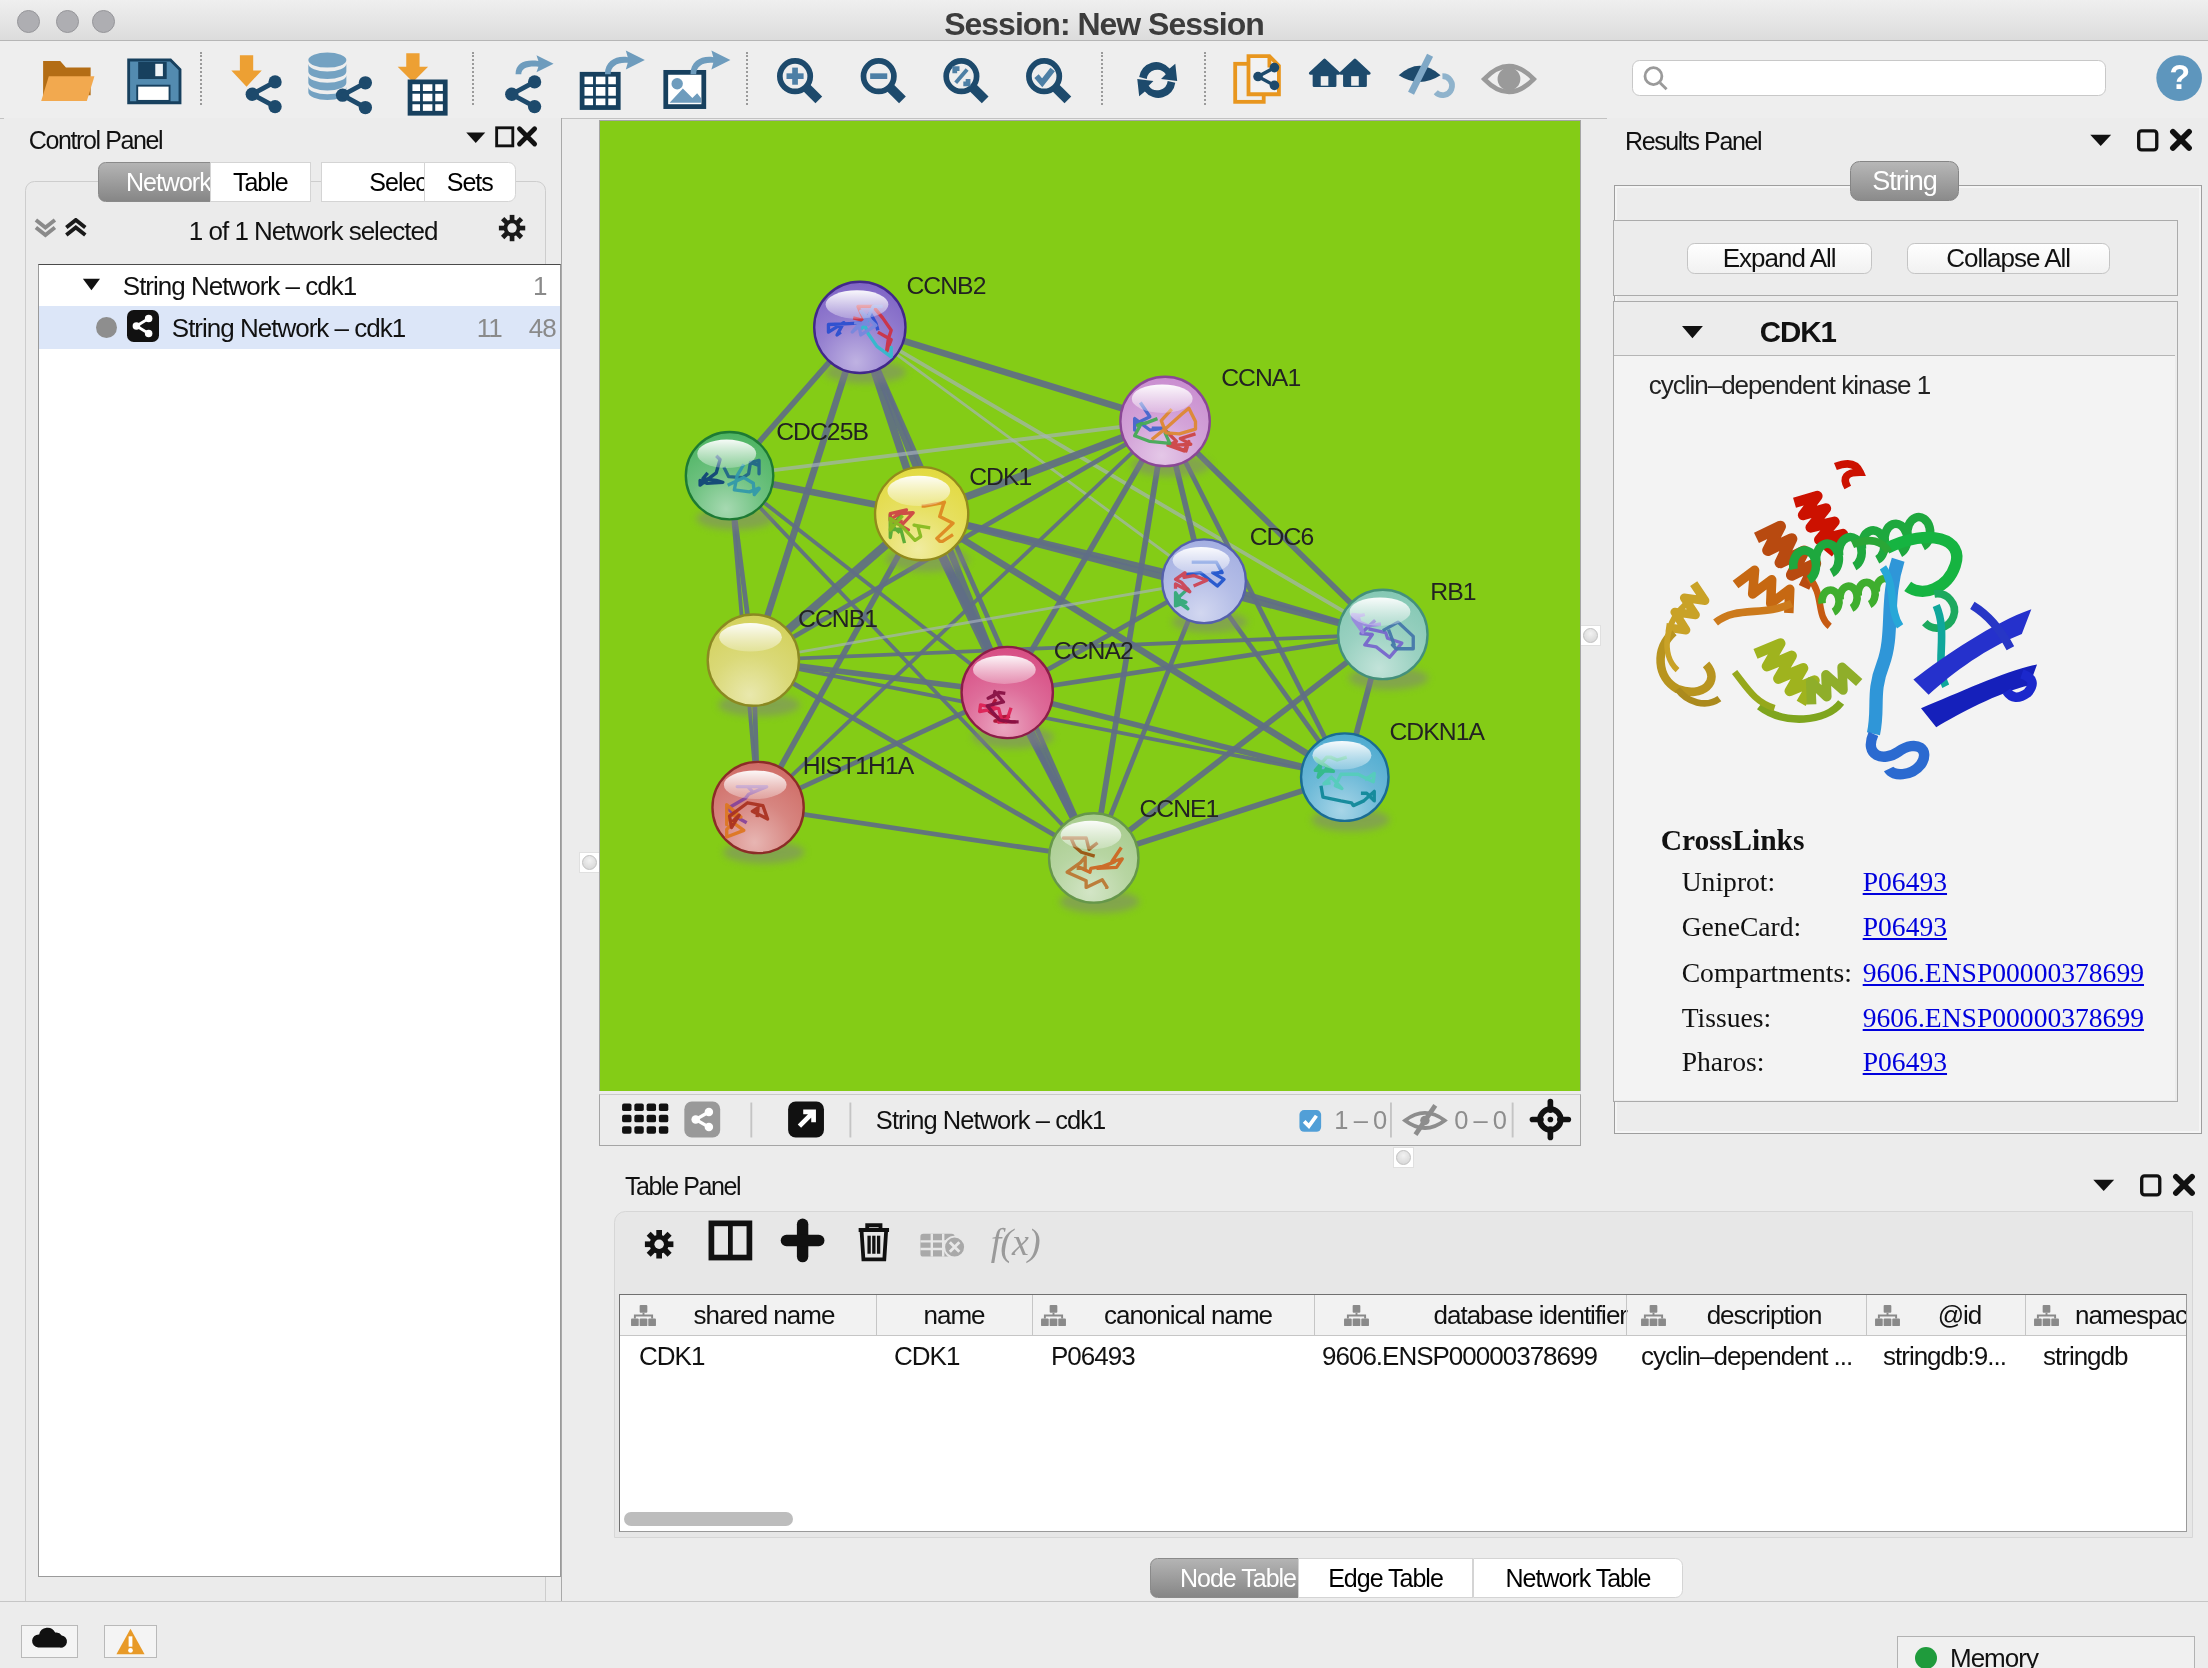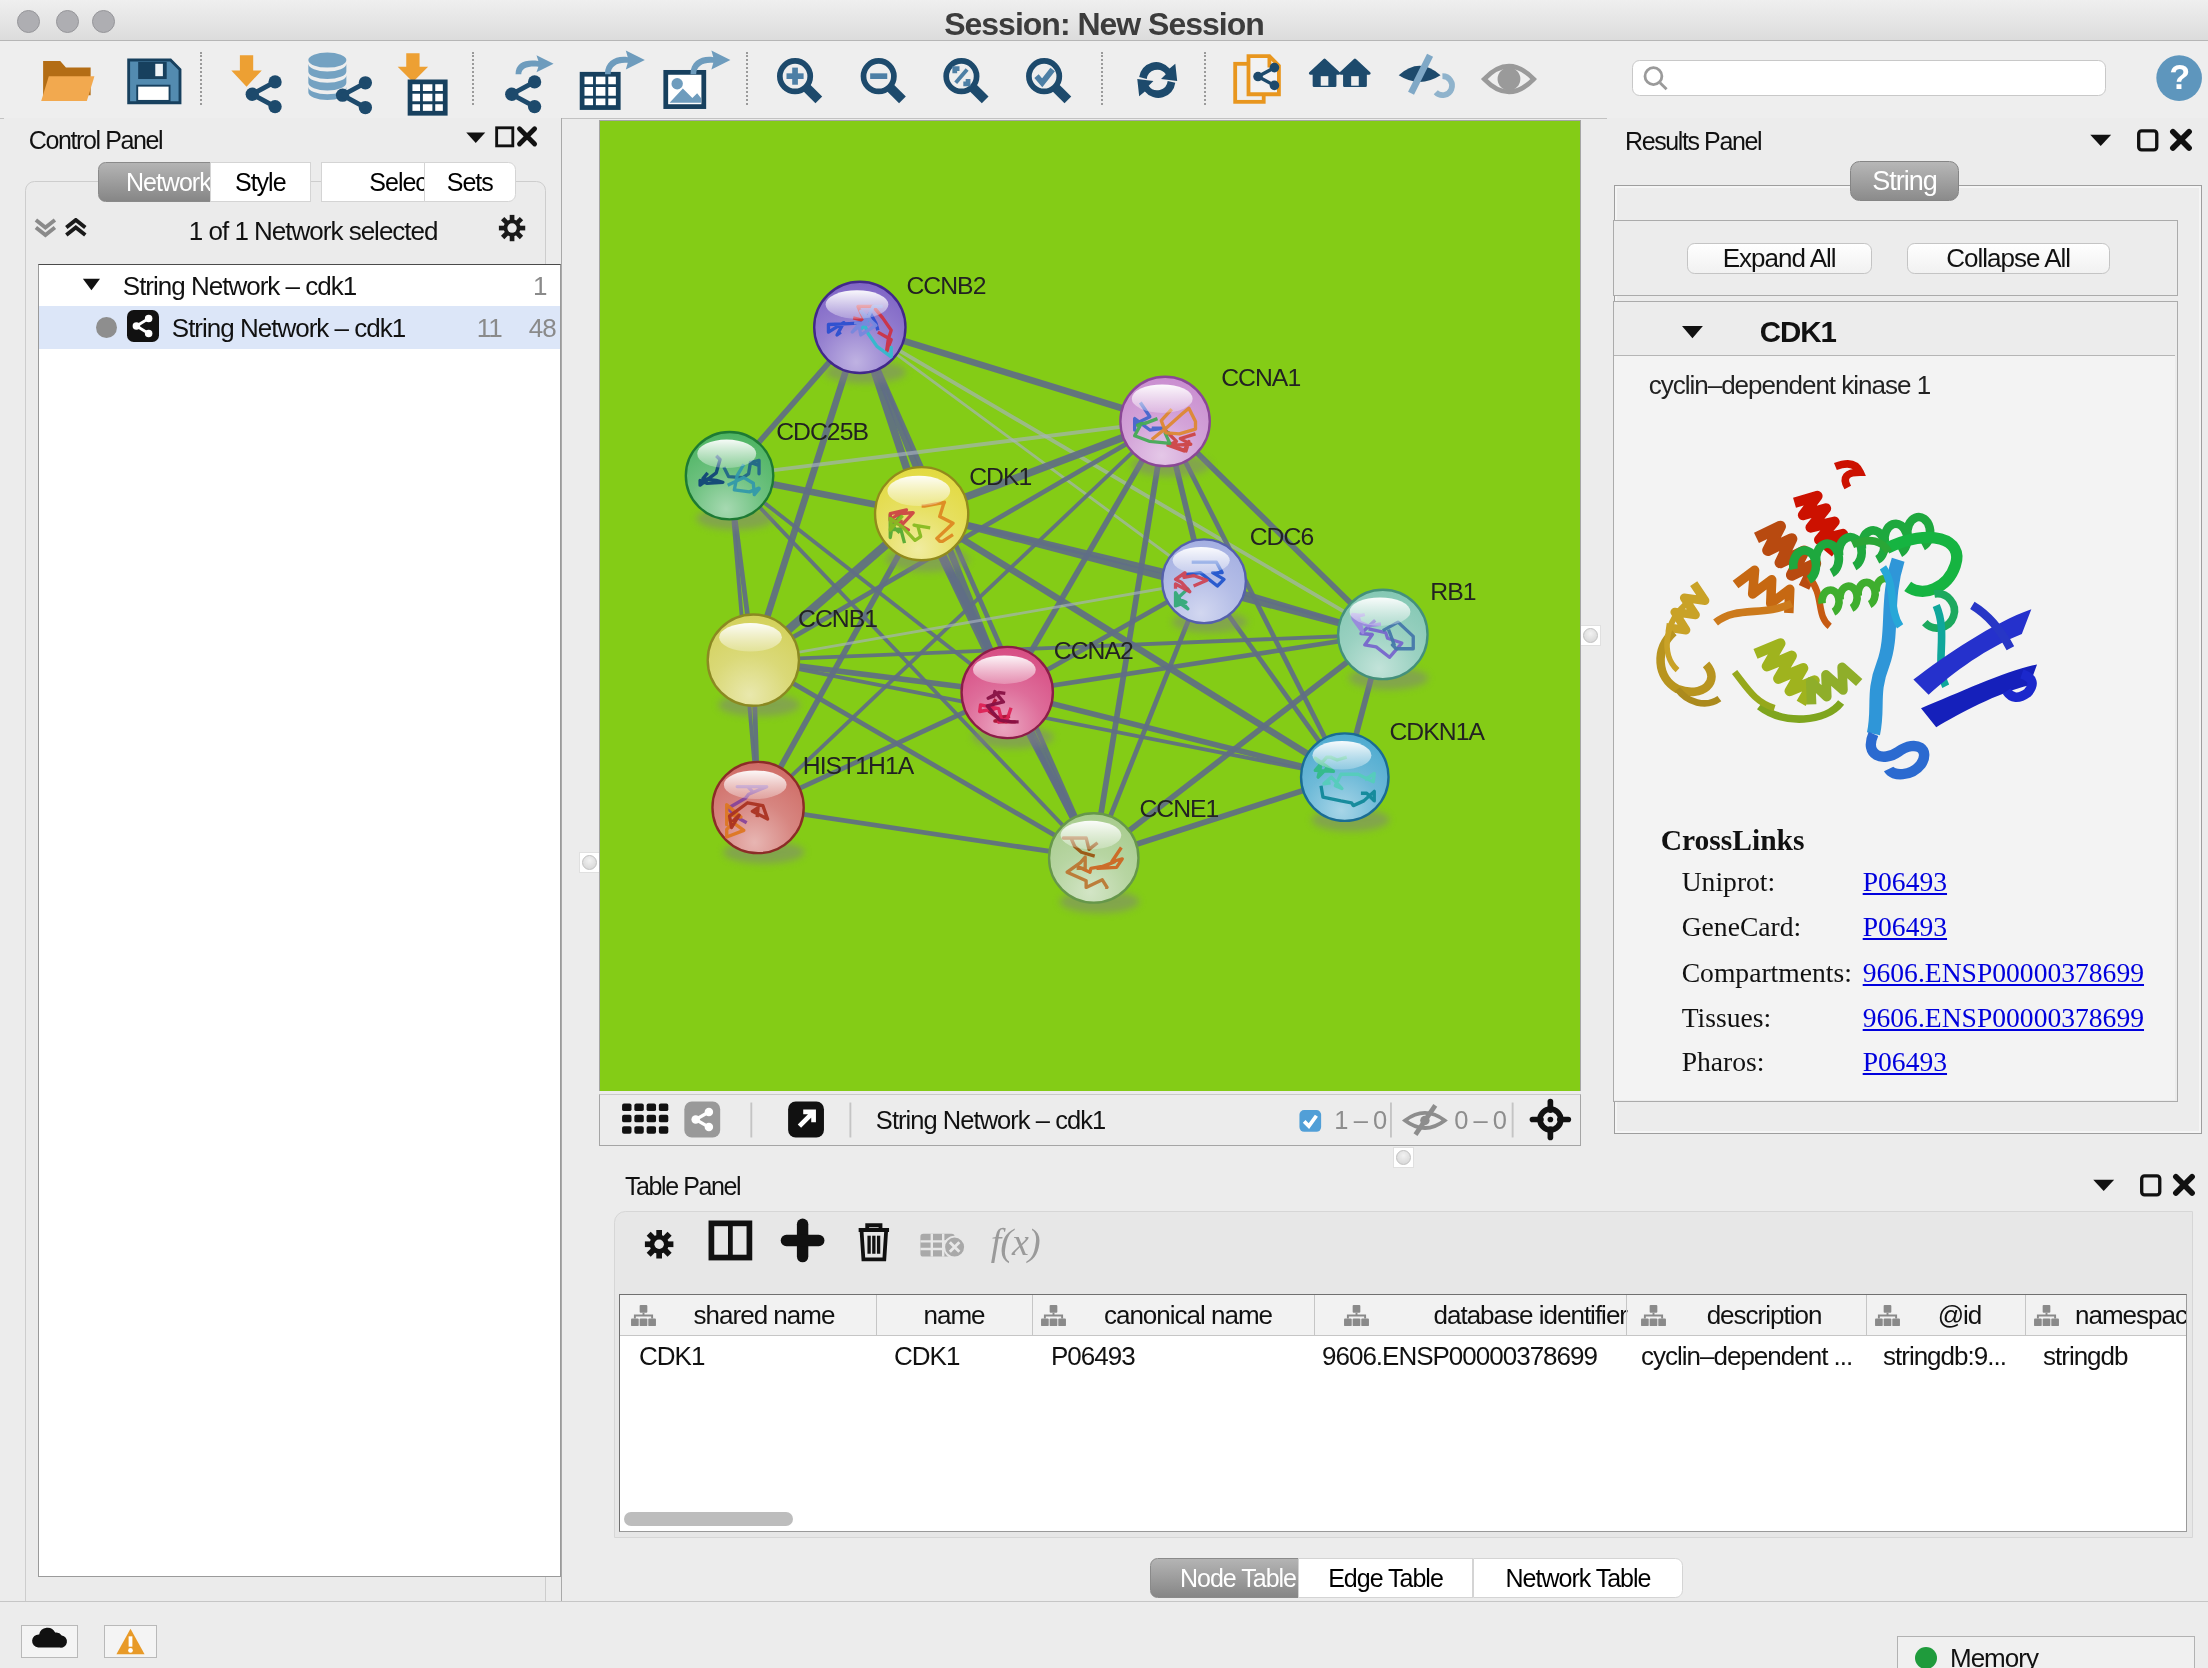--- a/index.html
+++ b/index.html
@@ -227,21 +227,21 @@
   </div>
   <div id="cpanel" class="abs">
     <div class="abs ptitle" style="left:25px;top:7.6px;">Control Panel</div>
     <svg width="86" height="28.5" style="position:absolute;left:462px;top:5.7px;" viewBox="0 0 90 30">
       <path d="M0 9 L20 9 L10 20 Z" fill="#111"></path>
       <rect x="32" y="4" width="17" height="19" fill="none" stroke="#111" stroke-width="3"></rect>
       <path d="M56 5 L72 21 M72 5 L56 21" stroke="#111" stroke-width="5" stroke-linecap="round"></path>
     </svg>
     <div id="cpbox"></div>
     <div class="tab tabsel" style="left:66px;width:139px;border-radius:7.6px 0 0 7.6px;">Network</div>
-    <div class="tab" style="left:206px;width:99px;">Style</div>
+    <div class="tab" style="left:206px;width:99px;">Table</div>
     <div class="tab" style="left:317px;width:111px;text-align:right;">Select</div>
     <div class="tab" style="left:420px;width:90px;border-radius:0 7.6px 7.6px 0;">Sets</div>
 
     <svg width="114" height="28.5" style="position:absolute;left:30px;top:100px;" viewBox="0 0 120 30">
       <g stroke="#8a8a8a" stroke-width="4" fill="none">
         <path d="M2 2 L12 10 L22 2"></path>
         <path d="M2 10 L12 18 L22 10"></path>
       </g>
       <g stroke="#1a1a1a" stroke-width="4" fill="none" transform="translate(32,0)">
         <path d="M2 18 L12 10 L22 18"></path>

